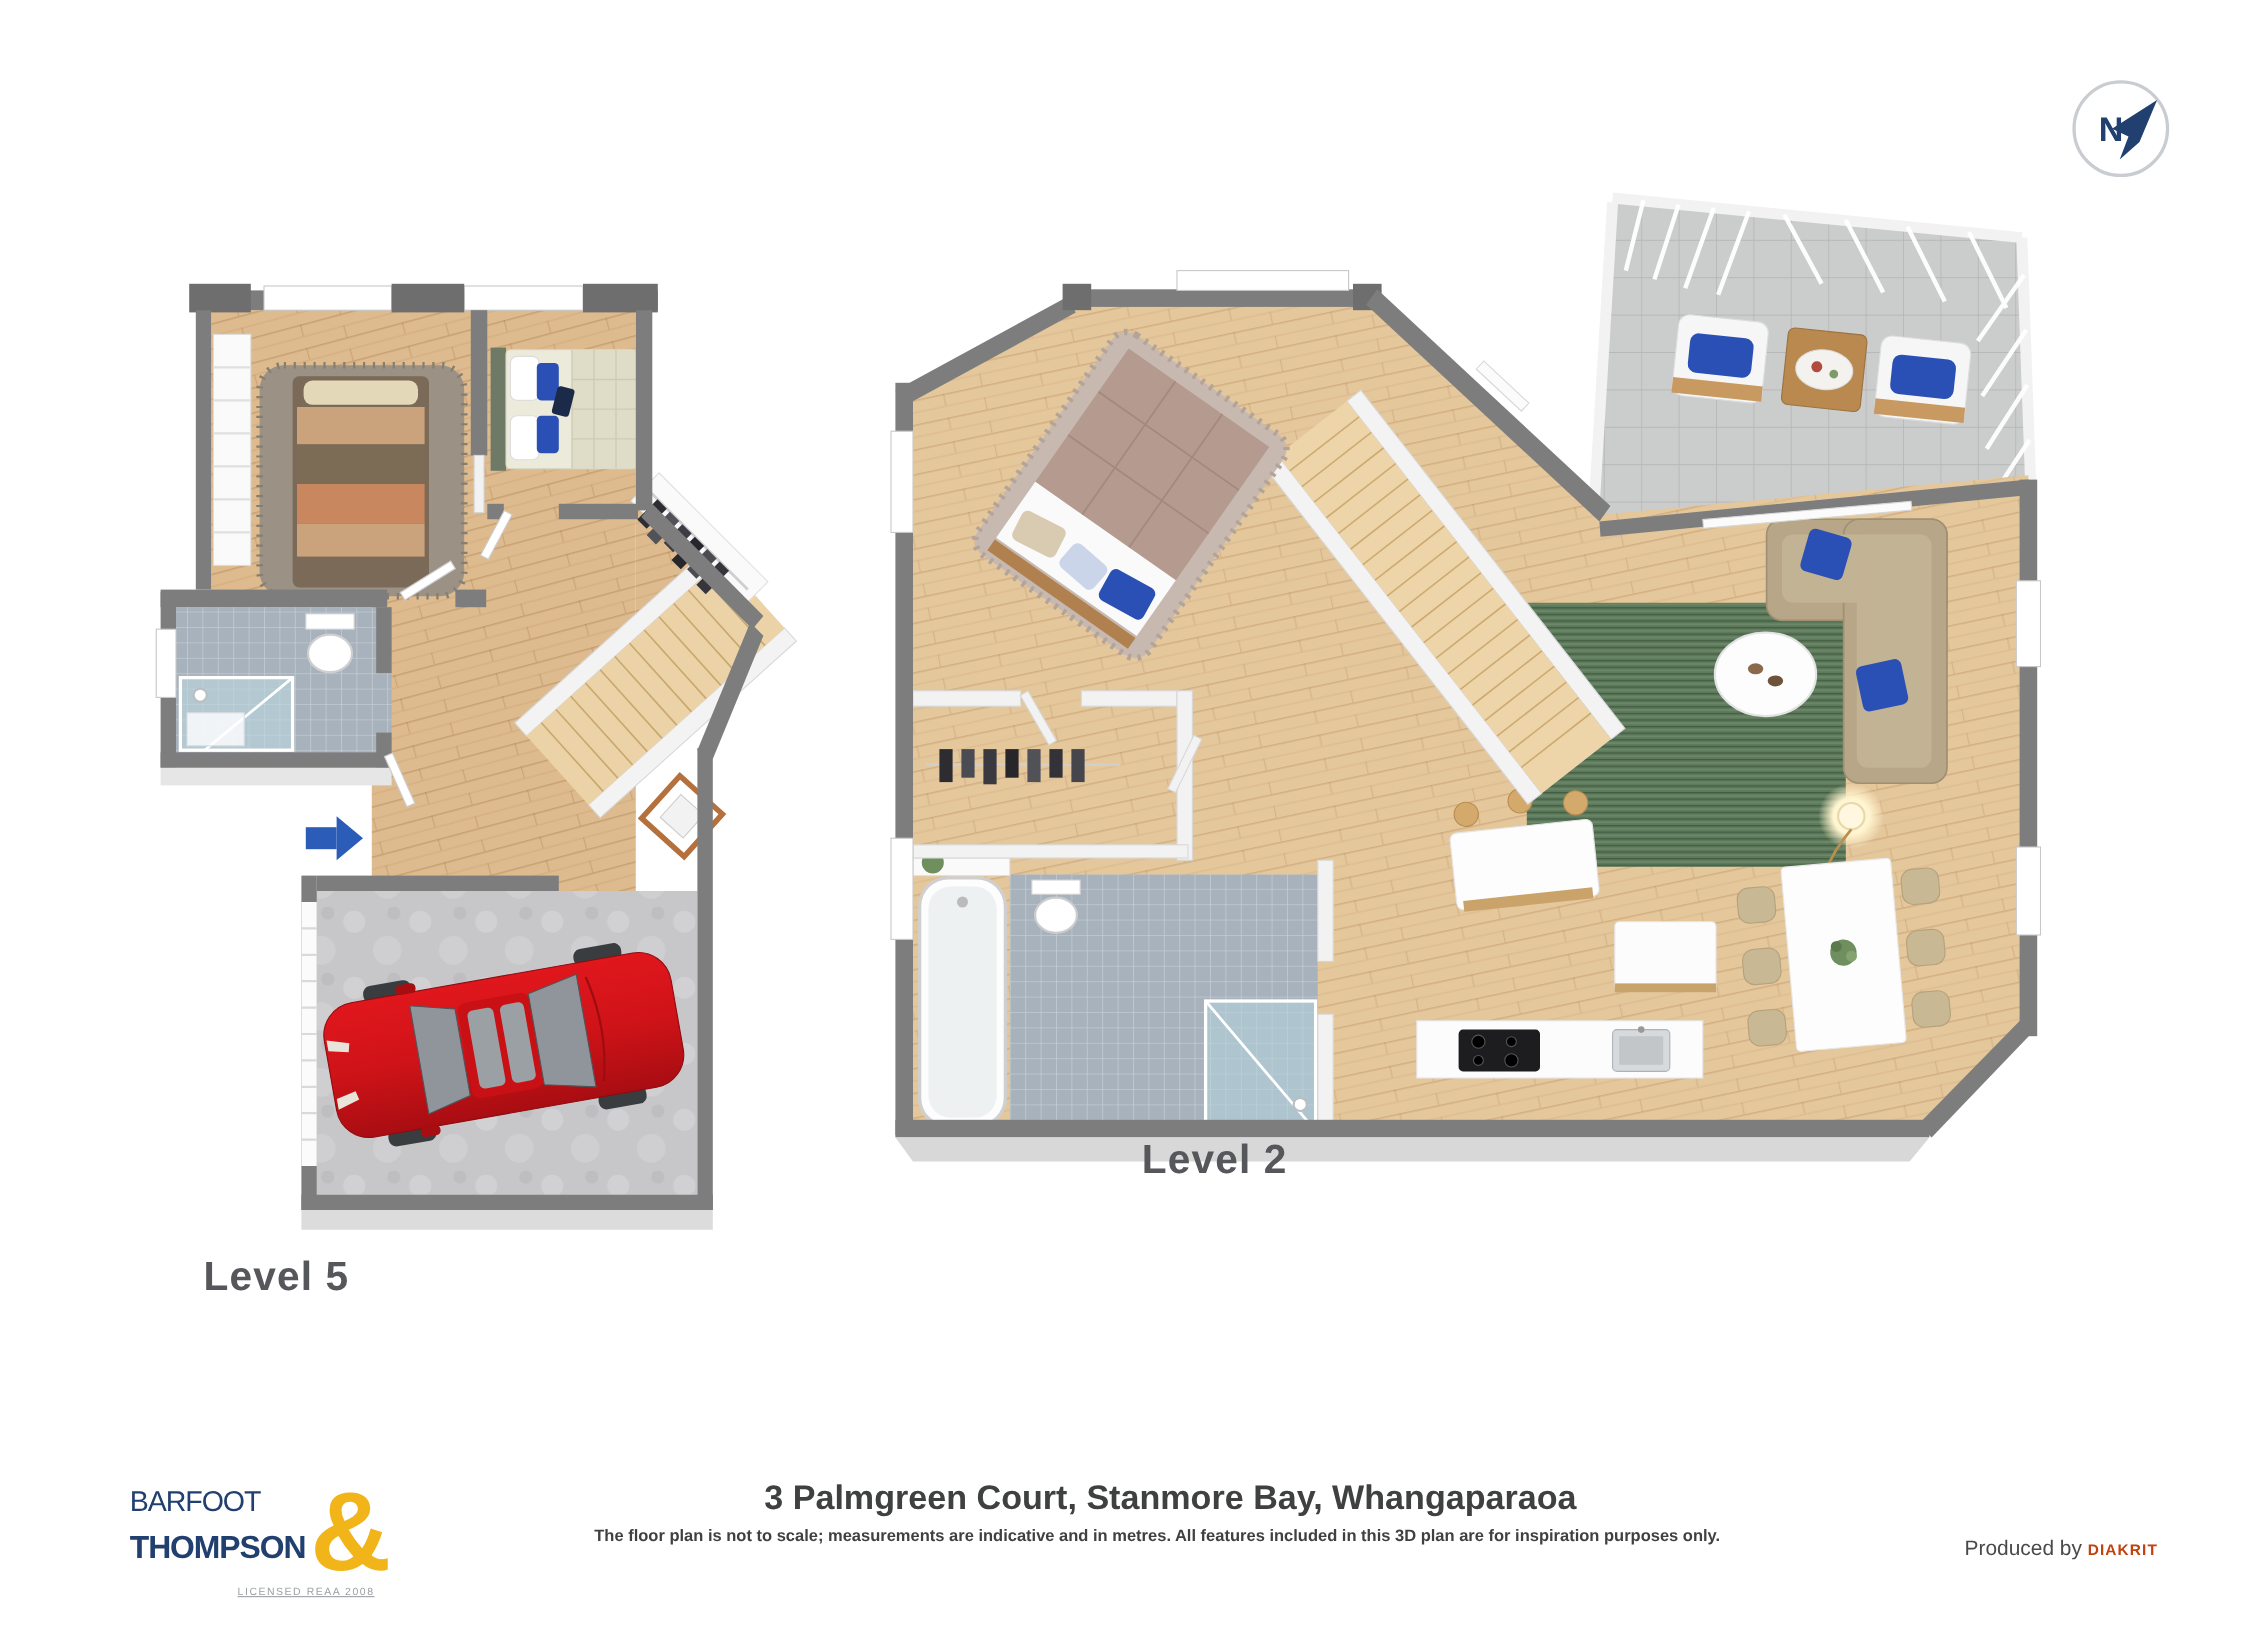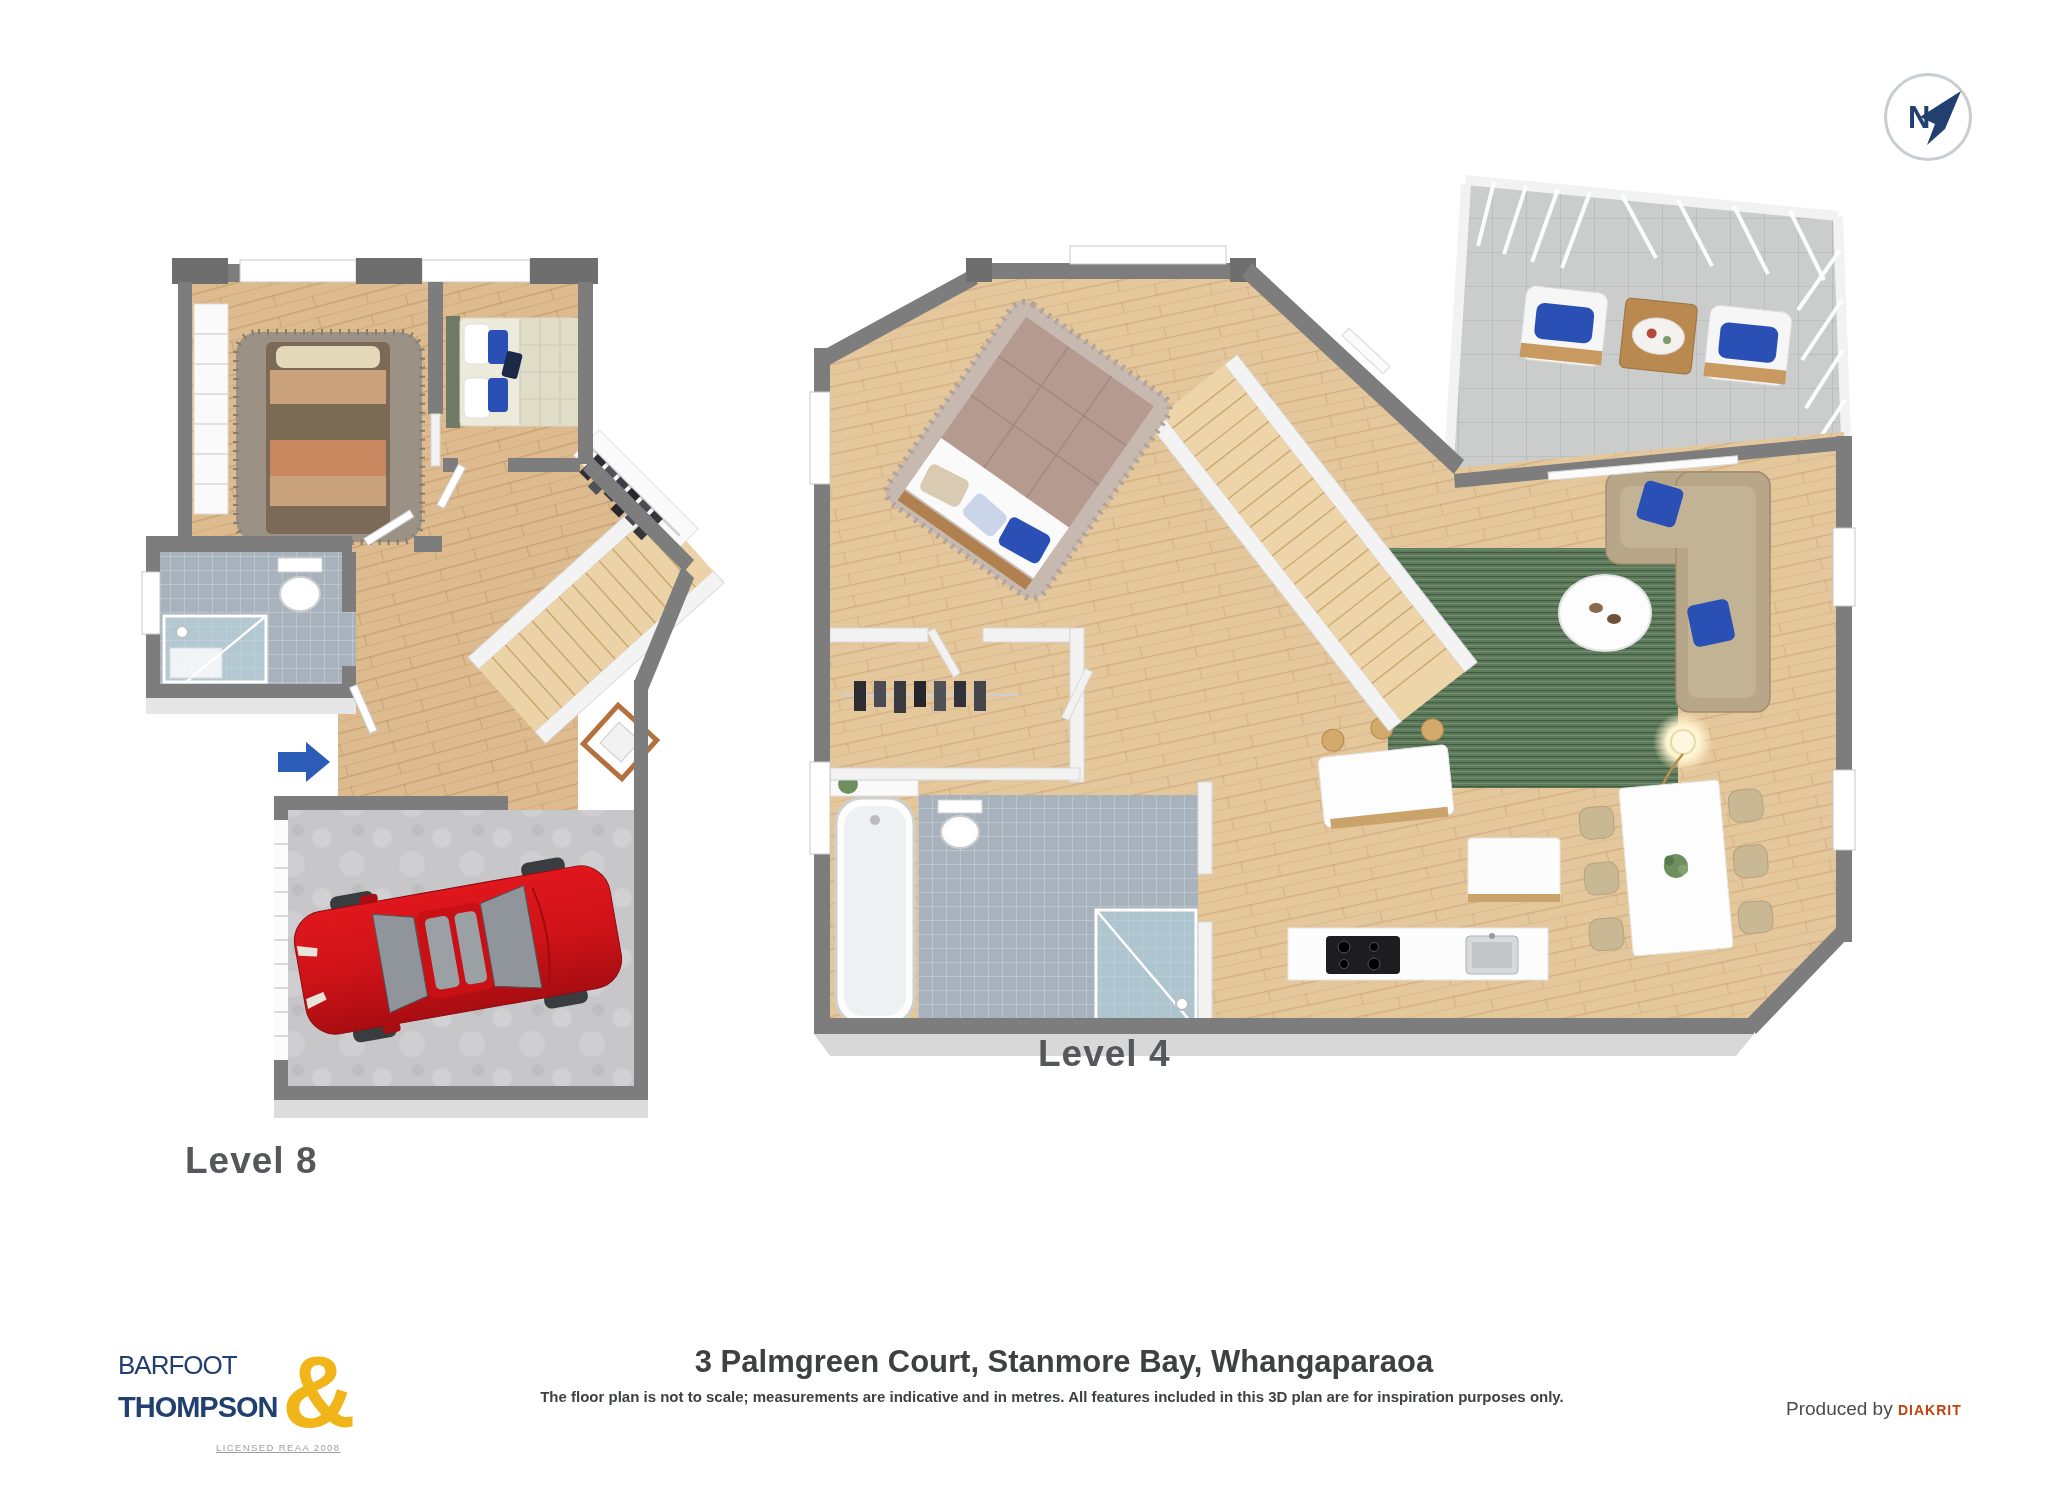--- a/index.html
+++ b/index.html
@@ -431,22 +431,22 @@
       <rect x="770" y="314" width="190" height="8" fill="#fbfbfb" stroke="#d8d8d8" transform="rotate(-5 865 318)"></rect>
       <rect x="1058" y="286" width="16" height="506"></rect>
       <rect x="1055" y="378" width="22" height="78" fill="#ffffff" stroke="#c8c8c8"></rect>
       <rect x="1055" y="620" width="22" height="80" fill="#ffffff" stroke="#c8c8c8"></rect>
       <polygon points="1072,786 978,884 966,872 1062,774"></polygon>
       <rect x="36" y="868" width="940" height="16"></rect>
       <polygon points="36,884 976,884 958,906 52,906" fill="#d8d8d8"></polygon>
     </g>
   </svg>
 
-  <div id="label1" class="plan-label">Level 8</div>
-  <div id="label2" class="plan-label">Level 4</div>
+  <div id="label1" class="plan-label">Level 5</div>
+  <div id="label2" class="plan-label">Level 2</div>
 
   <div id="logo">
     <span class="l1">BARFOOT</span>
     <span class="amp">&amp;</span>
     <span class="l2">THOMPSON</span>
     <span class="lic">LICENSED REAA 2008</span>
   </div>
 
   <div id="address">3 Palmgreen Court, Stanmore Bay, Whangaparaoa</div>
   <div id="disc1" class="disclaimer">The floor plan is not to scale; measurements are indicative and in metres. All features included in this 3D plan are for inspiration purposes only.</div>

